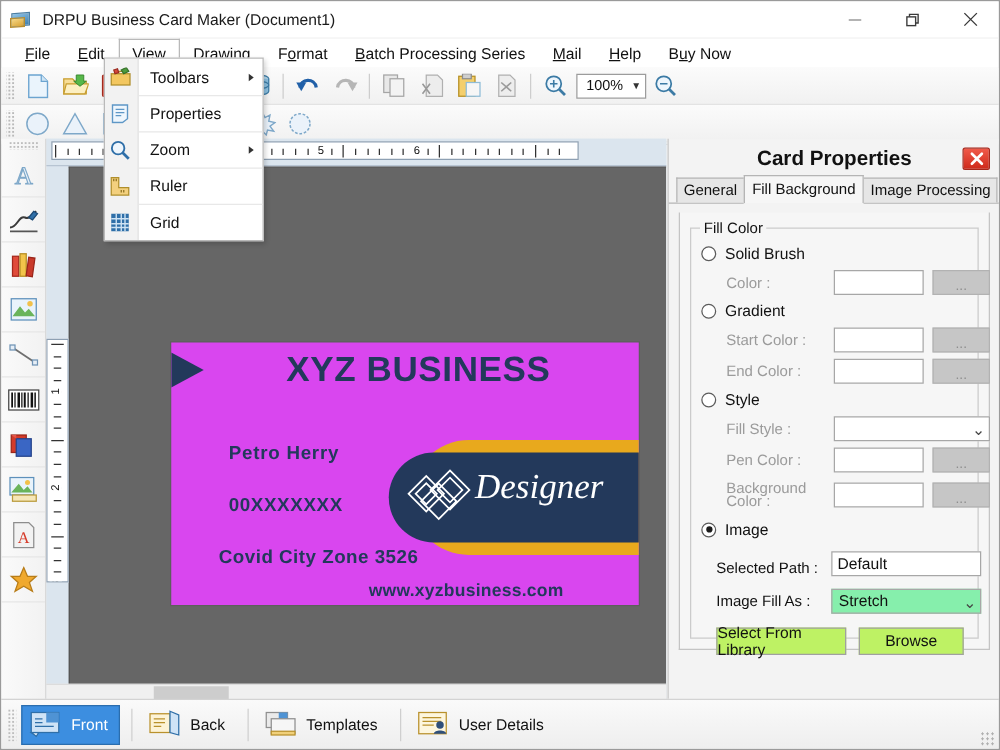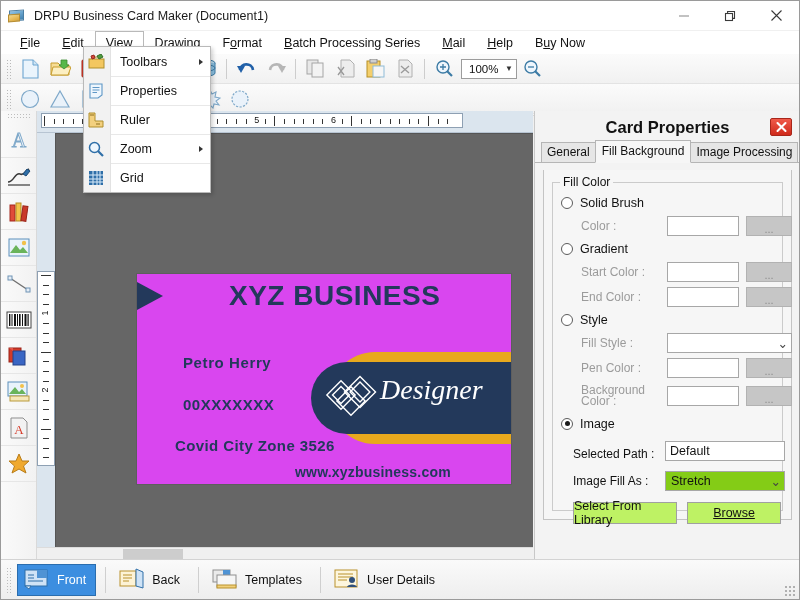--- a/index.html
+++ b/index.html
@@ -440,21 +440,21 @@
   .combo {
     height: 20px;
     background: #fff;
     border: 1px solid #a7a7a7;
     display: flex; align-items: center;
     justify-content: space-between;
     padding: 0 3px 0 5px;
     font-size: 12.5px; color: #111;
     flex: 0 0 auto;
   }
-  .combo.grey { background: #84cc16; gap: 47px; }
+  .combo.grey { background: #86efac; gap: 47px; }
   .chev { color:#444; }
   .pbtn {
     height: 22px;
     background: #bef264;
     border: 1px solid #a0a0a0;
     display: flex; align-items: center; justify-content: center;
     font-size: 12.5px; color: #111;
     flex: 0 0 auto;
   }
 
@@ -977,21 +977,21 @@
         </div>
         <div class="field-row" style="padding-left:12px;margin-top:9px;">
           <span class="field-label" style="width:92px;">Image Fill As :</span>
           <span class="combo grey" style="width:120px;">
             <span>Stretch</span>
             <span class="chev">⌄</span>
           </span>
         </div>
         <div style="display:flex;gap:10px;padding-left:12px;margin-top:10px;">
           <span class="pbtn" style="width:104px;">Select From Library</span>
-          <span class="pbtn" style="width:94px;text-decoration:underline;">Browse</span>
+          <span class="pbtn" style="width:84px;">Browse</span>
         </div>
       </div>
     </div>
   </div>
 
   <div class="dropdown">
     <div class="dd-gutter"></div>
     <div class="dd-list">
       <div class="dd-item">
         <span class="dd-icon">
@@ -1014,40 +1014,40 @@
                 <line x1="4.5" y1="7" x2="11.5" y2="7"></line>
                 <line x1="4.5" y1="9.5" x2="9" y2="9.5"></line>
               </g>
             </svg>
         </span>
         <span>Properties</span>
       </div>
       <div class="dd-item">
         <span class="dd-icon">
           <svg width="16" height="16" viewBox="0 0 16 16">
+              <circle cx="6.5" cy="6.5" r="5" fill="#eef6fd" stroke="#2f6fa8" stroke-width="1.5"></circle>
+              <line x1="10" y1="10" x2="15" y2="15" stroke="#2f6fa8" stroke-width="2.2"></line>
+            </svg>
+        </span>
+        <span>Zoom</span>
+        <span class="dd-arrow"></span>
+      </div>
+      <div class="dd-item">
+        <span class="dd-icon">
+          <svg width="16" height="16" viewBox="0 0 16 16">
               <path d="M1 1 H7 V9 H15 V15 H1 Z" fill="#f3d07e" stroke="#b08f2c"></path>
               <g stroke="#8c6f1f">
                 <line x1="3" y1="2" x2="3" y2="4"></line>
                 <line x1="5" y1="2" x2="5" y2="4"></line>
                 <line x1="9" y1="11" x2="9" y2="13"></line>
                 <line x1="11" y1="11" x2="11" y2="13"></line>
               </g>
             </svg>
         </span>
         <span>Ruler</span>
-      </div>
-      <div class="dd-item">
-        <span class="dd-icon">
-          <svg width="16" height="16" viewBox="0 0 16 16">
-              <circle cx="6.5" cy="6.5" r="5" fill="#eef6fd" stroke="#2f6fa8" stroke-width="1.5"></circle>
-              <line x1="10" y1="10" x2="15" y2="15" stroke="#2f6fa8" stroke-width="2.2"></line>
-            </svg>
-        </span>
-        <span>Zoom</span>
-        <span class="dd-arrow"></span>
       </div>
       <div class="dd-item">
         <span class="dd-icon">
           <svg width="16" height="16" viewBox="0 0 16 16">
               <rect x="1" y="1" width="14" height="14" fill="#2f6fa8"></rect>
               <g stroke="#cfe3f4" stroke-width="1.1">
                 <line x1="1" y1="5" x2="15" y2="5"></line>
                 <line x1="1" y1="9" x2="15" y2="9"></line>
                 <line x1="1" y1="12" x2="15" y2="12"></line>
                 <line x1="5" y1="1" x2="5" y2="15"></line>

